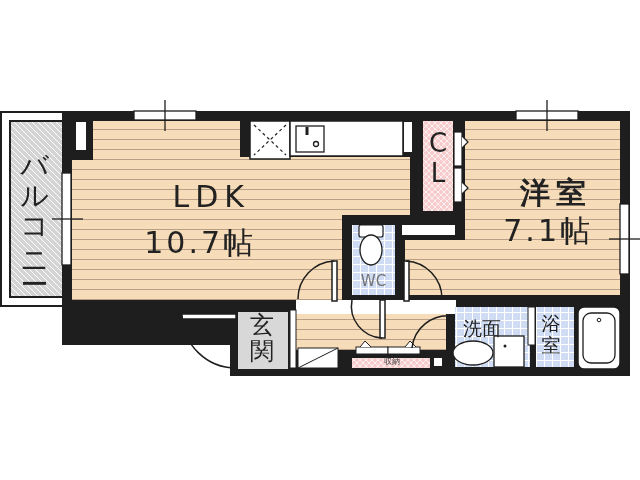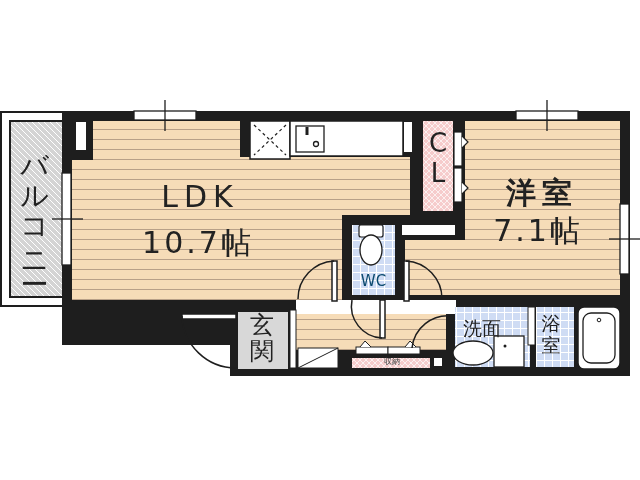--- a/index.html
+++ b/index.html
@@ -1,19 +1,19 @@
 <!DOCTYPE html>
 <html><head>
 <meta charset="utf-8">
 <style>
   html,body{margin:0;padding:0;background:#fff;}
   body{width:640px;height:480px;position:relative;overflow:hidden;font-family:"DejaVu Sans","Liberation Sans",sans-serif;}
   svg{position:absolute;left:0;top:0;}
   .lbl{position:absolute;color:#222;text-align:center;line-height:1;}
-  .big{font-size:30px;letter-spacing:6px;}
+  .big{font-size:30px;letter-spacing:6px;text-align:right;}
   .vert{writing-mode:vertical-rl;}
 </style>
 </head>
 <body>
 
 <svg width="640" height="480" viewBox="0 0 640 480">
   <defs>
     <pattern id="wood" width="10" height="10" patternUnits="userSpaceOnUse">
       <rect width="10" height="10" fill="#f6dcb8"></rect>
       <line x1="0" y1="9.5" x2="10" y2="9.5" stroke="#b8a088" stroke-width="1"></line>
@@ -141,28 +141,28 @@
     <path d="M406 261 A38 38 0 0 1 442 299"></path>
   </g>
   <g fill="none" stroke="#1e1e1e" stroke-width="1.5">
     <path d="M452 316 A36 36 0 0 0 412 348"></path>
   </g>
 </svg>
 
 <div class="lbl vert" style="left:20px;top:134px;font-size:28px;letter-spacing:2px;">バルコニー</div>
 
 <div class="lbl big" style="left:150px;top:182px;width:100px;">LDK</div>
-<div class="lbl big" style="left:128px;top:228px;width:140px;letter-spacing:3px;">10.7帖</div>
+<div class="lbl big" style="left:116px;top:228px;width:140px;letter-spacing:3px;">10.7帖</div>
 
 <div class="lbl vert" style="left:426px;top:128px;font-size:26px;writing-mode:horizontal-tb;width:24px;word-break:break-all;line-height:30px;">CL</div>
 
 <div class="lbl big" style="left:492px;top:178px;width:100px;font-weight:bold;">洋室</div>
 <div class="lbl big" style="left:483px;top:216px;width:110px;letter-spacing:3px;">7.1帖</div>
 
-<div class="lbl" style="left:352px;top:274px;width:43px;font-size:15px;color:#0c4a6e;">WC</div>
+<div class="lbl" style="left:352px;top:274px;width:43px;font-size:15px;color:#737373;">WC</div>
 
 <div class="lbl vert" style="left:248px;top:312px;font-size:24px;writing-mode:horizontal-tb;width:28px;word-break:break-all;line-height:26px;">玄関</div>
 
 <div class="lbl" style="left:463px;top:319px;font-size:19px;">洗面</div>
 
 <div class="lbl" style="left:540px;top:312px;font-size:19px;writing-mode:horizontal-tb;width:22px;word-break:break-all;line-height:22px;">浴室</div>
 
 <div class="lbl" style="left:352px;top:358px;width:80px;font-size:8px;color:#444;">収納</div>
 
 </body></html>

